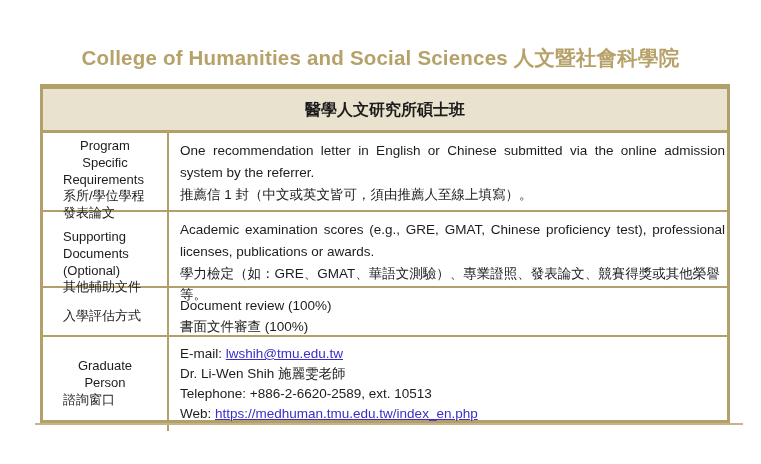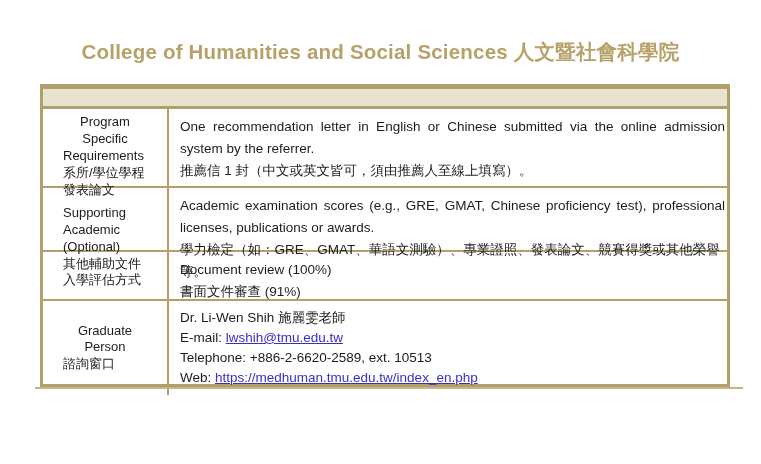--- a/index.html
+++ b/index.html
@@ -11,21 +11,21 @@
     --link:#3a2ec6;
   }
   *{box-sizing:border-box;}
   html,body{margin:0;padding:0;}
   body{
     width:761px;height:464px;position:relative;background:#ffffff;
     font-family:"Liberation Sans", sans-serif;color:var(--ink);
     overflow:hidden;
   }
   .page-title{
-    position:absolute;top:38px;left:0;width:100%;
+    position:absolute;top:44px;left:0;width:100%;
     text-align:center;font-size:20.5px;font-weight:bold;color:var(--gold);
     letter-spacing:0.2px;
   }
   .tbl{
     position:absolute;left:40px;top:84px;width:690px;
     border:3px solid var(--tan);border-top-width:5px;border-bottom-width:4px;
     background:#ffffff;
   }
   
   .tbl::after{
@@ -49,79 +49,80 @@
     border-right:2px solid var(--tan);
     display:flex;flex-direction:column;justify-content:center;align-items:flex-start;
     text-align:center;font-size:13px;line-height:1.3;padding:5px 20px;
   }
   .cnt{
     padding:7px 2px 7px 11px;font-size:13.5px;
   }
   .cnt .en{text-align:justify;line-height:1.62;}
   .cnt .zh{line-height:1.62;}
   .row-1{height:79px;}
-  .row-2{height:64px;}
+  .row-2{height:76px;}
   .row-3{height:49px;}
   .row-4{height:83px;}
   .row-3 .cnt{line-height:1.6;}
   .contact-line{line-height:1.48;white-space:nowrap;}
   a.link{color:var(--link);text-decoration:underline;cursor:pointer;}
 </style>
 </head>
 <body>
 
 <div class="page-title">College of Humanities and Social Sciences 人文暨社會科學院</div>
 
 <div class="tbl">
 
   <div class="tbl-header">
+    <div class="hdr-zh">醫學人文研究所碩士班</div>
   </div>
 
   <div class="row row-1">
     <div class="lbl">
       <span>Program Specific</span>
       <span>Requirements</span>
       <span>系所/學位學程</span>
       <span>發表論文</span>
     </div>
     <div class="cnt">
       <div class="en">One recommendation letter in English or Chinese submitted via the online admission system by the referrer.</div>
       <div class="zh">推薦信 1 封（中文或英文皆可，須由推薦人至線上填寫）。</div>
     </div>
   </div>
 
   <div class="row row-2">
     <div class="lbl">
       <span>Supporting</span>
-      <span>Academic</span>
+      <span>Documents</span>
       <span>(Optional)</span>
       <span>其他輔助文件</span>
     </div>
     <div class="cnt">
       <div class="en">Academic examination scores (e.g., GRE, GMAT, Chinese proficiency test), professional licenses, publications or awards.</div>
       <div class="zh">學力檢定（如：GRE、GMAT、華語文測驗）、專業證照、發表論文、競賽得獎或其他榮譽等。</div>
     </div>
   </div>
 
   <div class="row row-3">
     <div class="lbl">
       <span>入學評估方式</span>
     </div>
     <div class="cnt">
       <div>Document review (100%)</div>
-      <div>書面文件審查  (91%)</div>
+      <div>書面文件審查  (100%)</div>
     </div>
   </div>
 
   <div class="row row-4">
     <div class="lbl">
       <span>Graduate Person</span>
       <span>諮詢窗口</span>
     </div>
     <div class="cnt">
+      <div class="contact-line"><span>E-mail: </span><a class="link">lwshih@tmu.edu.tw</a></div>
       <div class="contact-line">Dr. Li-Wen Shih 施麗雯老師</div>
-      <div class="contact-line"><span>E-mail: </span><a class="link">lwshih@tmu.edu.tw</a></div>
       <div class="contact-line">Telephone: +886-2-6620-2589, ext. 10513</div>
       <div class="contact-line"><span>Web: </span><a class="link">https://medhuman.tmu.edu.tw/index_en.php</a></div>
     </div>
   </div>
 
 </div>
 
 </body></html>

